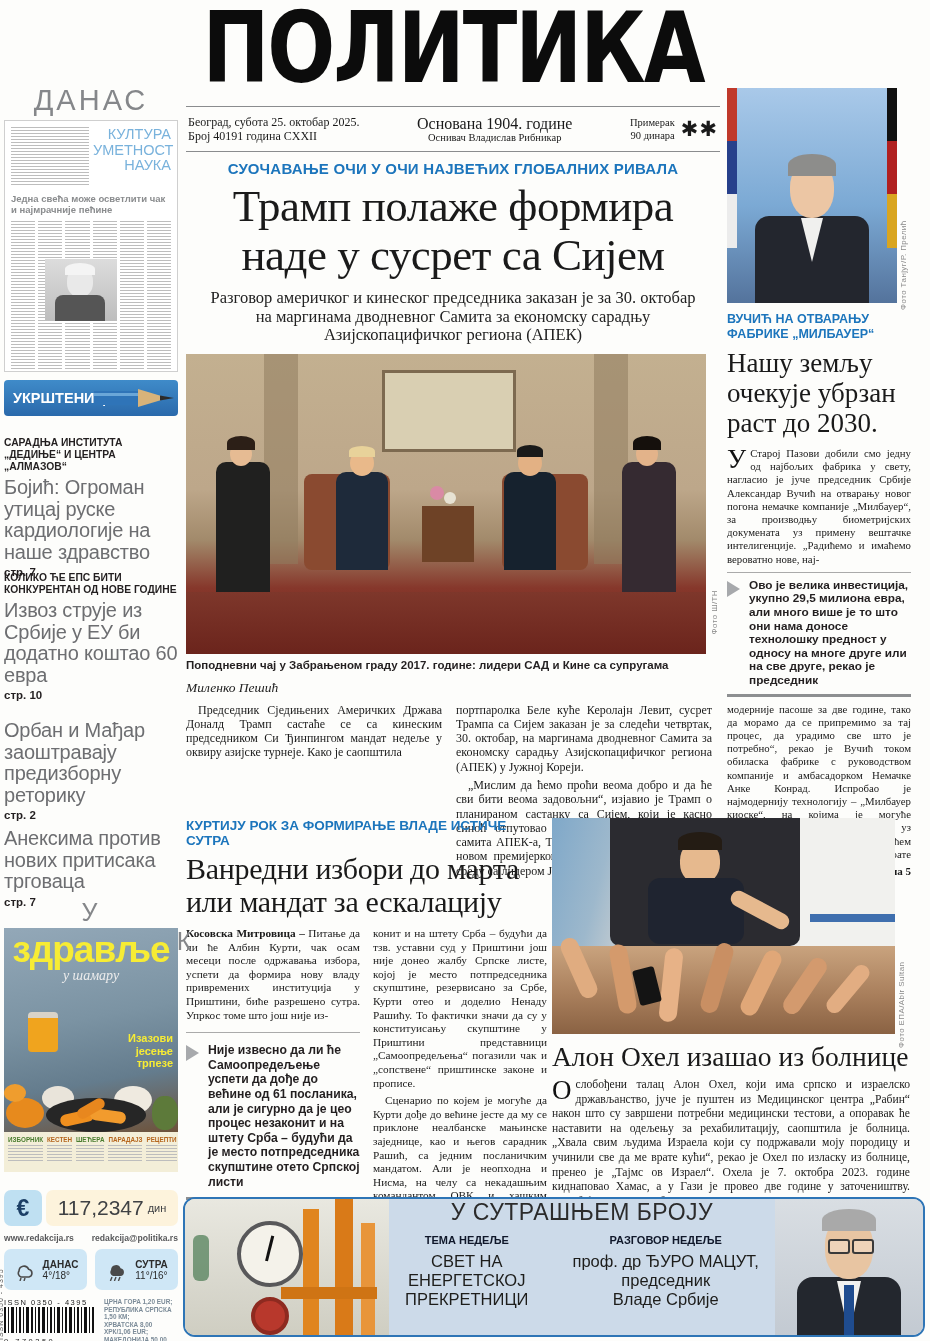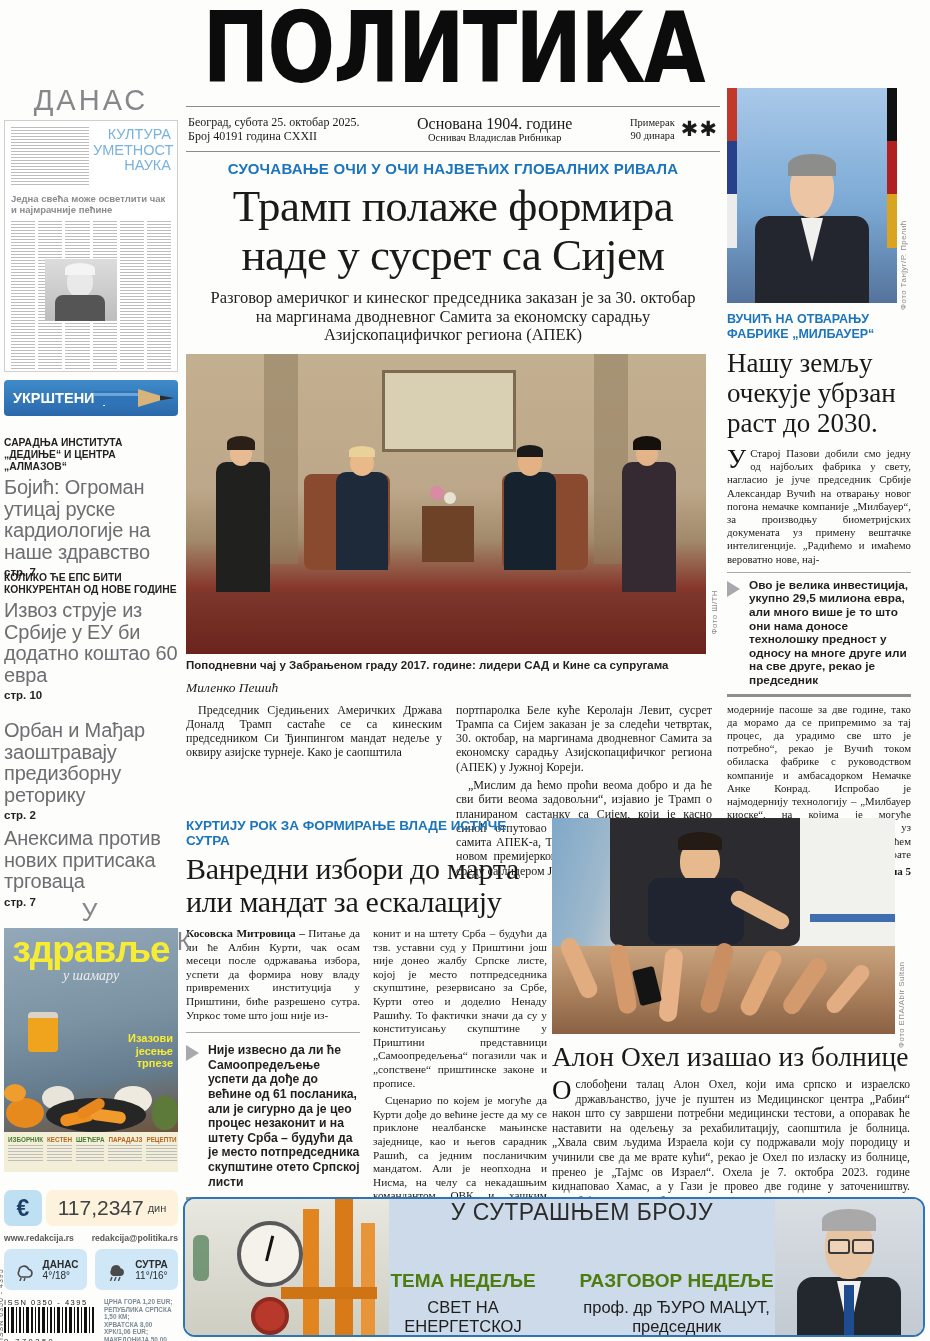--- a/index.html
+++ b/index.html
@@ -73,21 +73,21 @@
   #ohel h2{margin:8px 0 0;font-weight:normal;font-size:27.5px;line-height:30px;}
   #ohel p.body{margin-top:6px;font-size:11.6px;line-height:14.6px;}
 
   
   #tomorrow{left:183px;top:1197px;width:742px;height:140px;background:#ccdae9;
             border:2px solid #2e75b6;border-radius:12px;box-sizing:border-box;display:flex;overflow:hidden;}
   #gas-photo{position:relative;width:204px;height:100%;overflow:hidden;flex:none;background:#e3e2da;}
   #tomorrow .center{flex:1;text-align:center;}
   #tomorrow .t-title{font-family:"Liberation Sans",sans-serif;font-size:23px;letter-spacing:.5px;color:#2b2b2b;}
   #tomorrow .t-cols{display:flex;justify-content:center;gap:44px;margin-top:8px;}
-  #tomorrow .t-label{font-family:"Liberation Sans",sans-serif;font-weight:bold;font-size:19px;color:#4d7c0f;margin-top:36px;}
+  #tomorrow .t-label{font-family:"Liberation Sans",sans-serif;font-weight:bold;font-size:11px;color:#0f172a;}
   #tomorrow .t-text{font-family:"Liberation Sans",sans-serif;font-size:16.5px;line-height:19px;margin-top:6px;white-space:pre-line;color:#1d1d1b;}
   #macut-photo{position:relative;width:148px;height:100%;overflow:hidden;flex:none;background:#cfd6dd;}
 
   
   #sidebar{left:4px;top:0;width:174px;height:1341px;font-family:"Liberation Sans",sans-serif;}
   .sb{position:absolute;left:0;width:174px;}
   .sb-header{color:#85878a;font-size:29px;letter-spacing:3px;text-align:center;font-weight:normal;}
   #thumb{top:120px;height:252px;border:1px solid #cfcfcf;background:#fff;box-sizing:border-box;padding:6px;}
   #thumb .trow{display:flex;justify-content:space-between;}
   .fake{background:repeating-linear-gradient(#bdbdbd 0 1px,transparent 1px 3px);}

